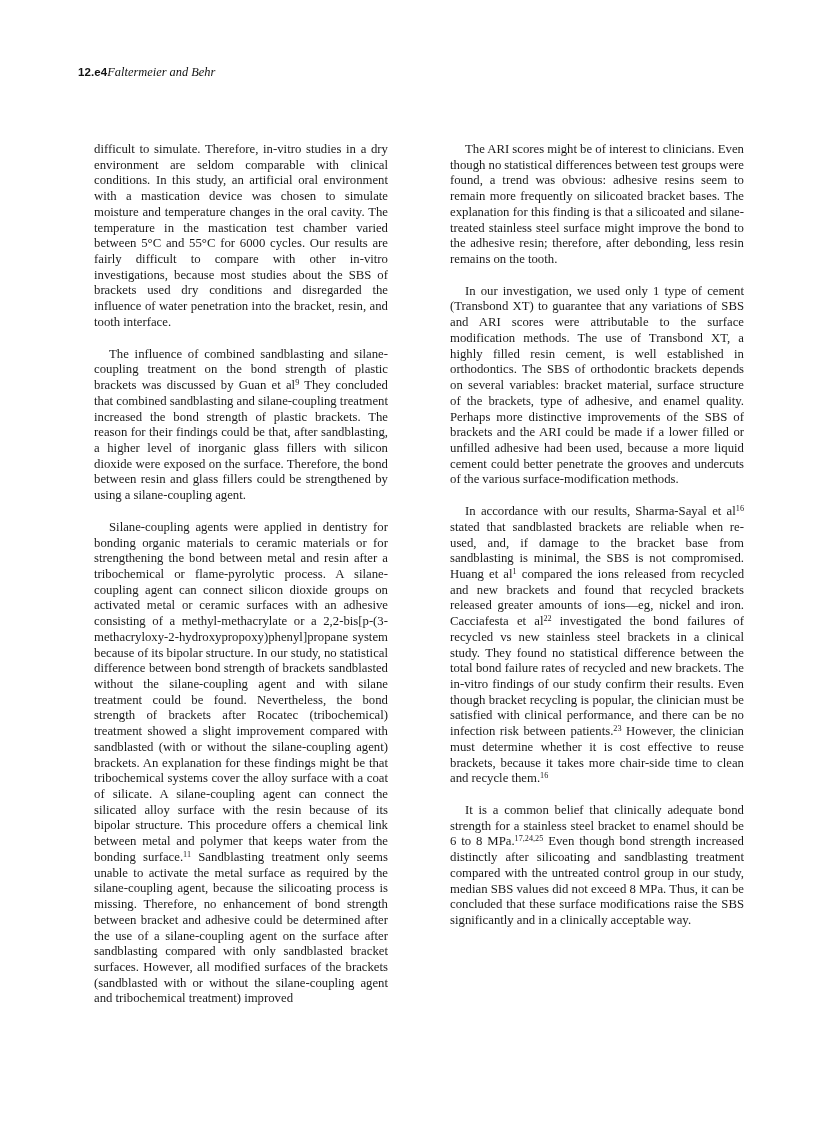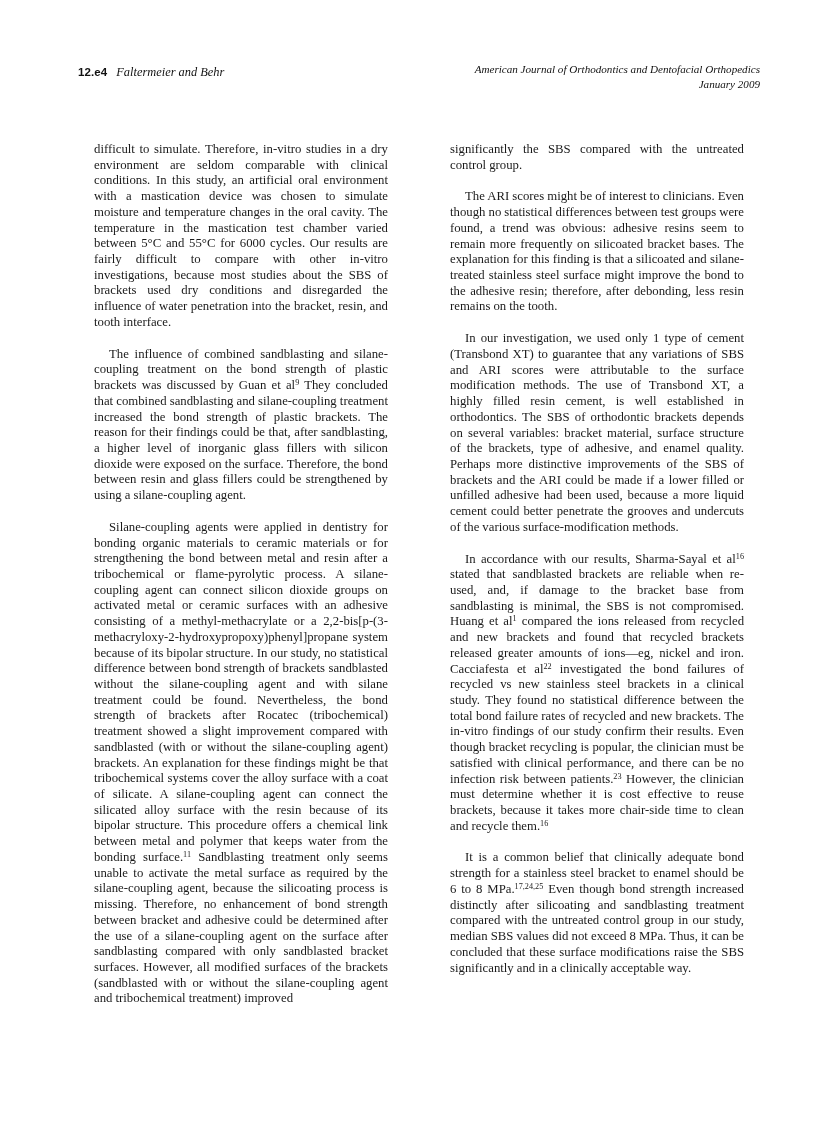--- a/index.html
+++ b/index.html
@@ -43,21 +43,20 @@
     font-weight: bold;
     font-size: 11.5px;
     letter-spacing: 0.1px;
     color: #111111;
   }
   .rh-authors {
     font-family: "Liberation Serif", "DejaVu Serif", serif;
     font-style: italic;
     font-size: 12.4px;
     color: #111111;
-    margin-left: 9px;
   }
   .rh-right {
     position: absolute;
     right: 0;
     top: 0;
     text-align: right;
     font-style: italic;
     font-size: 11.1px;
     line-height: 14.6px;
     color: #111111;
@@ -104,34 +103,29 @@
 </style>
 </head>
 <body>
 
 <div class="page">
 
   <div class="running-head">
     <div class="rh-left">
       <span class="rh-folio">12.e4</span><span class="rh-authors">Faltermeier and Behr</span>
     </div>
-    <div class="rh-right">
-      <span class="rh-line">American Journal of Orthodontics and Dentofacial Orthopedics</span>
-      <span class="rh-line">January 2009</span>
-    </div>
   </div>
 
   <div class="columns">
     <div class="col col-left" id="col-left">
         <p>difficult to simulate. Therefore, in-vitro studies in a dry environment are seldom comparable with clinical conditions. In this study, an artificial oral environment with a mastication device was chosen to simulate moisture and temperature changes in the oral cavity. The temperature in the mastication test chamber varied between 5°C and 55°C for 6000 cycles. Our results are fairly difficult to compare with other in-vitro investigations, because most studies about the SBS of brackets used dry conditions and disregarded the influence of water penetration into the bracket, resin, and tooth interface.</p>
         <p class="indent">The influence of combined sandblasting and silane-coupling treatment on the bond strength of plastic brackets was discussed by Guan et al<sup>9</sup> They concluded that combined sandblasting and silane-coupling treatment increased the bond strength of plastic brackets. The reason for their findings could be that, after sandblasting, a higher level of inorganic glass fillers with silicon dioxide were exposed on the surface. Therefore, the bond between resin and glass fillers could be strengthened by using a silane-coupling agent.</p>
         <p class="indent">Silane-coupling agents were applied in dentistry for bonding organic materials to ceramic materials or for strengthening the bond between metal and resin after a tribochemical or flame-pyrolytic process. A silane-coupling agent can connect silicon dioxide groups on activated metal or ceramic surfaces with an adhesive consisting of a methyl-methacrylate or a 2,2-bis[p-(3-methacryloxy-2-hydroxypropoxy)phenyl]propane system because of its bipolar structure. In our study, no statistical difference between bond strength of brackets sandblasted without the silane-coupling agent and with silane treatment could be found. Nevertheless, the bond strength of brackets after Rocatec (tribochemical) treatment showed a slight improvement compared with sandblasted (with or without the silane-coupling agent) brackets. An explanation for these findings might be that tribochemical systems cover the alloy surface with a coat of silicate. A silane-coupling agent can connect the silicated alloy surface with the resin because of its bipolar structure. This procedure offers a chemical link between metal and polymer that keeps water from the bonding surface.<sup>11</sup> Sandblasting treatment only seems unable to activate the metal surface as required by the silane-coupling agent, because the silicoating process is missing. Therefore, no enhancement of bond strength between bracket and adhesive could be determined after the use of a silane-coupling agent on the surface after sandblasting compared with only sandblasted bracket surfaces. However, all modified surfaces of the brackets (sandblasted with or without the silane-coupling agent and tribochemical treatment) improved</p>
       </div>
     <div class="col col-right" id="col-right">
-        <p>significantly the SBS compared with the untreated control group.</p>
         <p class="indent">The ARI scores might be of interest to clinicians. Even though no statistical differences between test groups were found, a trend was obvious: adhesive resins seem to remain more frequently on silicoated bracket bases. The explanation for this finding is that a silicoated and silane-treated stainless steel surface might improve the bond to the adhesive resin; therefore, after debonding, less resin remains on the tooth.</p>
         <p class="indent">In our investigation, we used only 1 type of cement (Transbond XT) to guarantee that any variations of SBS and ARI scores were attributable to the surface modification methods. The use of Transbond XT, a highly filled resin cement, is well established in orthodontics. The SBS of orthodontic brackets depends on several variables: bracket material, surface structure of the brackets, type of adhesive, and enamel quality. Perhaps more distinctive improvements of the SBS of brackets and the ARI could be made if a lower filled or unfilled adhesive had been used, because a more liquid cement could better penetrate the grooves and undercuts of the various surface-modification methods.</p>
         <p class="indent">In accordance with our results, Sharma-Sayal et al<sup>16</sup> stated that sandblasted brackets are reliable when re-used, and, if damage to the bracket base from sandblasting is minimal, the SBS is not compromised. Huang et al<sup>1</sup> compared the ions released from recycled and new brackets and found that recycled brackets released greater amounts of ions—eg, nickel and iron. Cacciafesta et al<sup>22</sup> investigated the bond failures of recycled vs new stainless steel brackets in a clinical study. They found no statistical difference between the total bond failure rates of recycled and new brackets. The in-vitro findings of our study confirm their results. Even though bracket recycling is popular, the clinician must be satisfied with clinical performance, and there can be no infection risk between patients.<sup>23</sup> However, the clinician must determine whether it is cost effective to reuse brackets, because it takes more chair-side time to clean and recycle them.<sup>16</sup></p>
         <p class="indent">It is a common belief that clinically adequate bond strength for a stainless steel bracket to enamel should be 6 to 8 MPa.<sup>17,24,25</sup> Even though bond strength increased distinctly after silicoating and sandblasting treatment compared with the untreated control group in our study, median SBS values did not exceed 8 MPa. Thus, it can be concluded that these surface modifications raise the SBS significantly and in a clinically acceptable way.</p>
       </div>
   </div>
 
 </div>
 
 </body></html>

